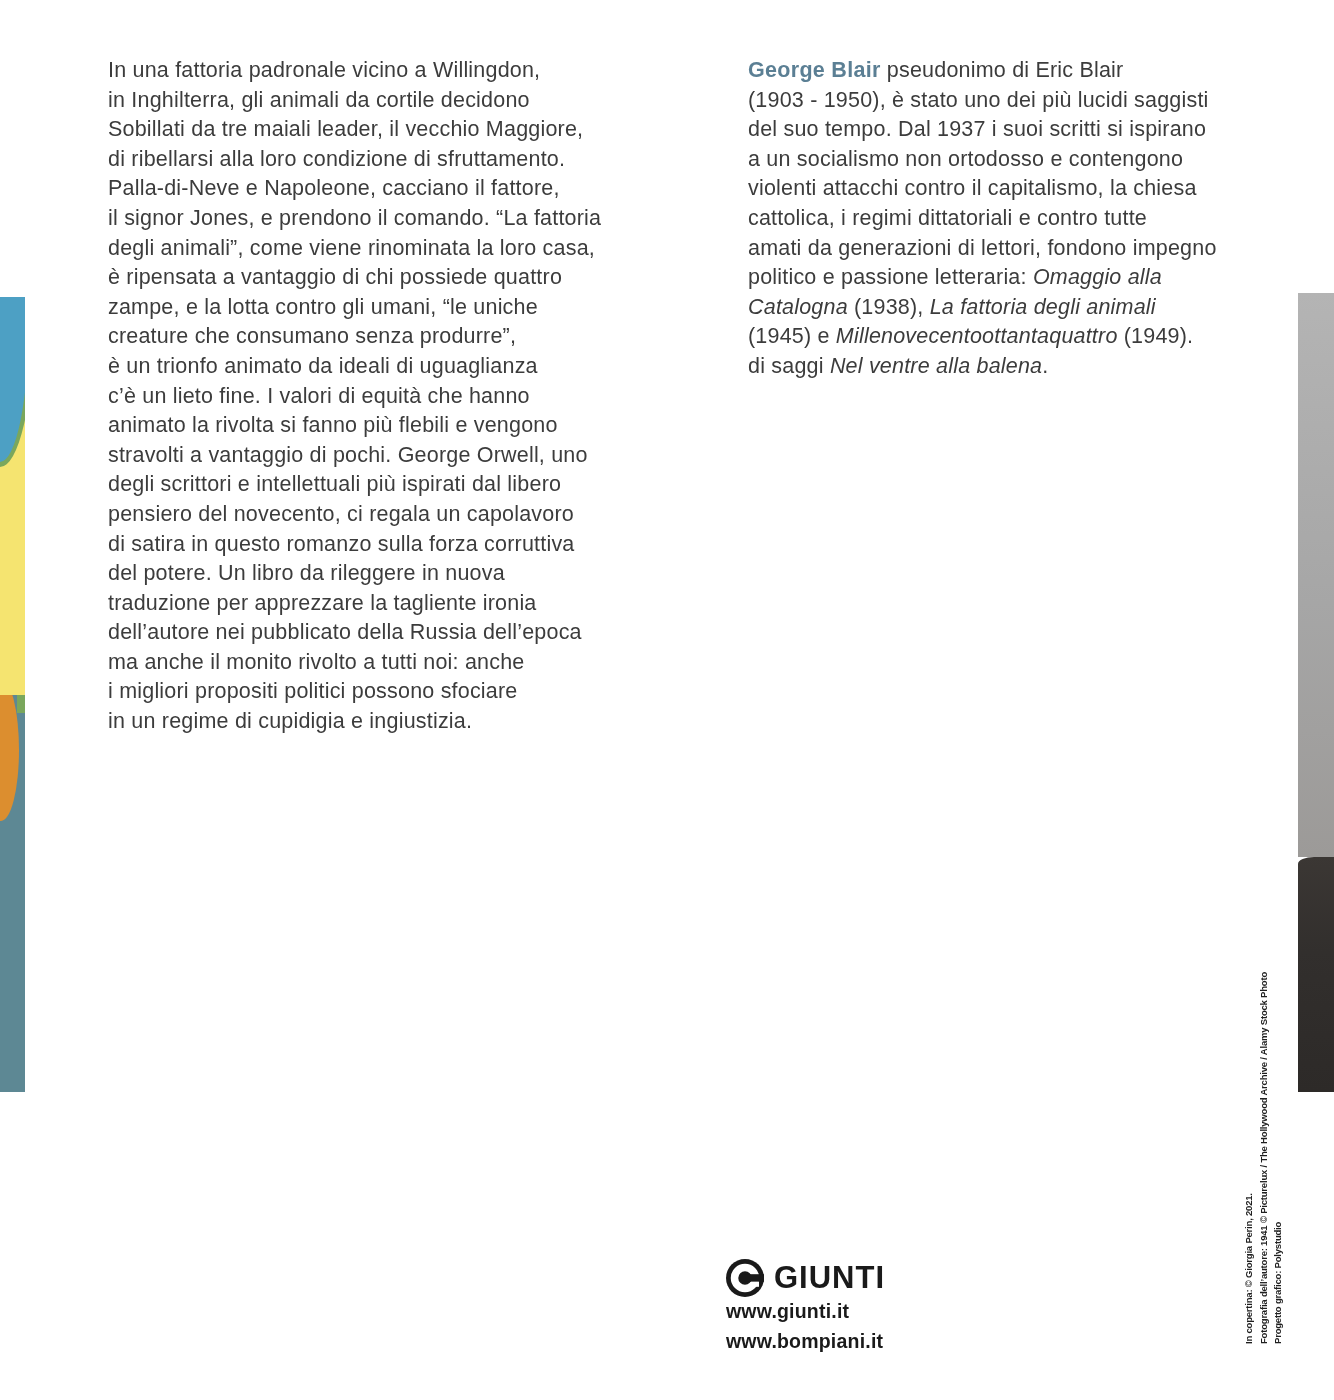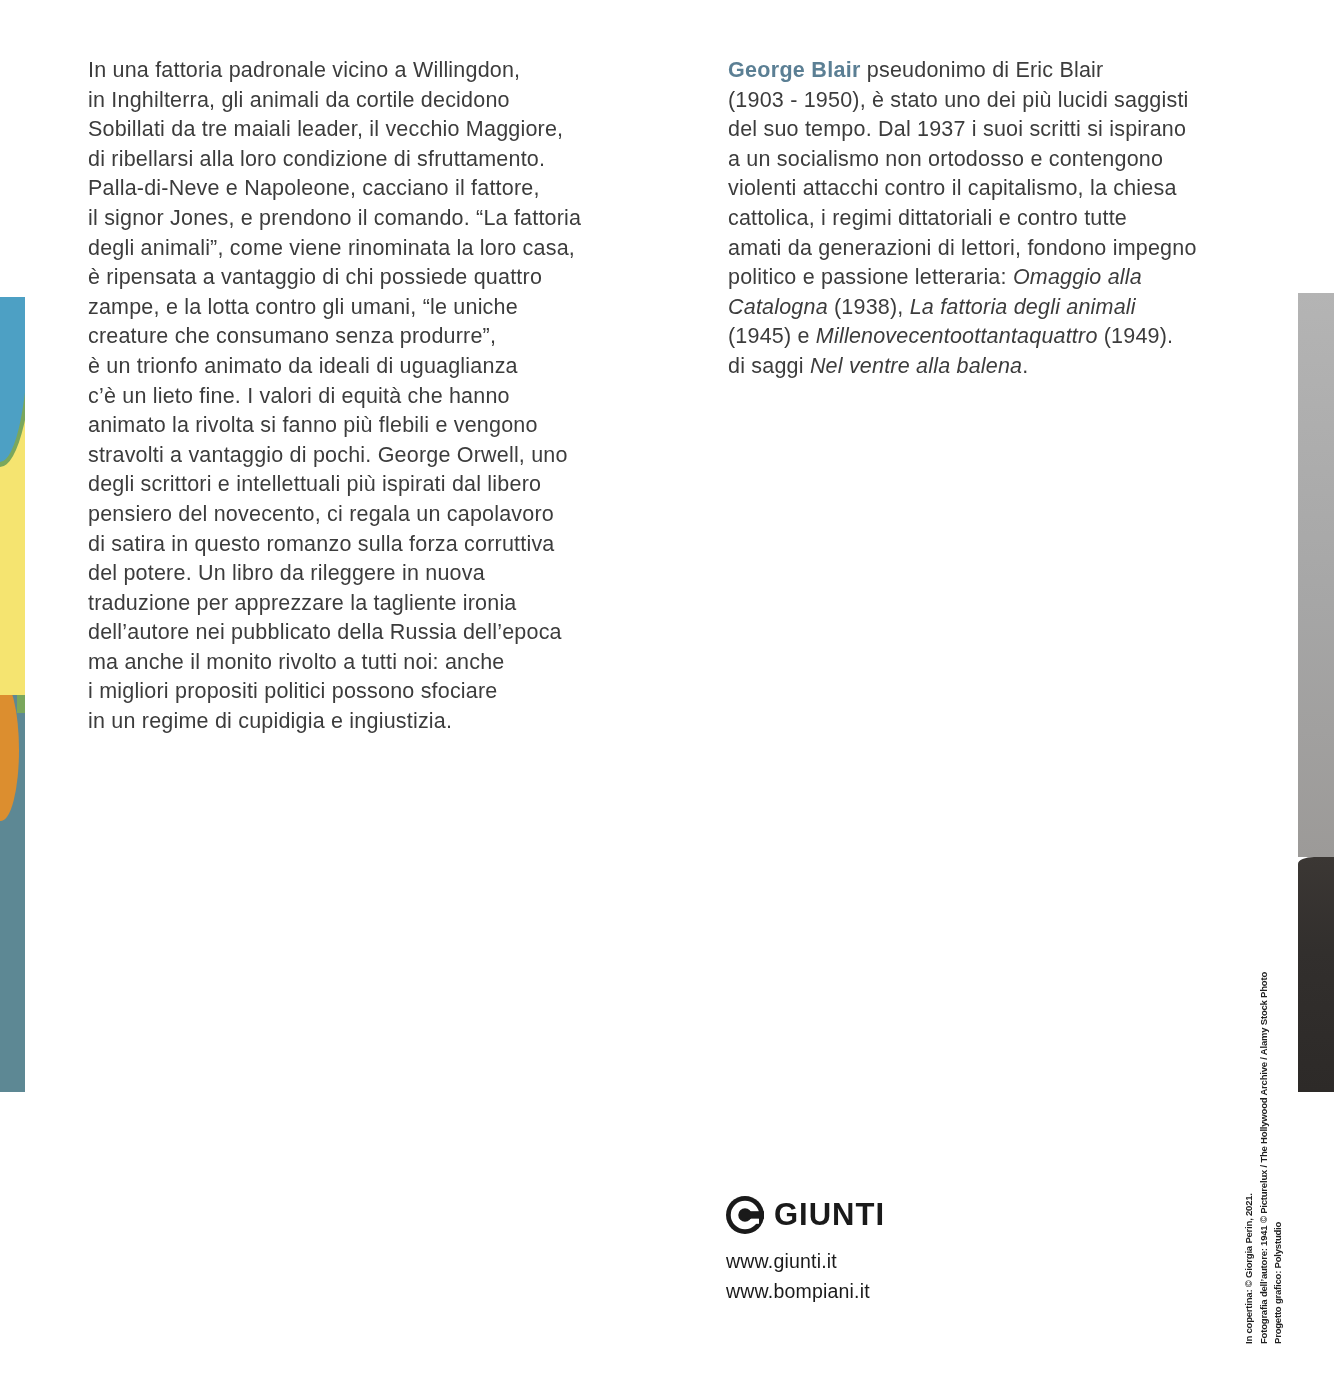--- a/index.html
+++ b/index.html
@@ -12,20 +12,21 @@
   }
 
   
   .col{
     position:absolute;
     top:56px;
     color:#3c3c3c;
     font-size:21.5px;
     line-height:29.6px;
     letter-spacing:0.2px;
+    margin-left:20px;
   }
   .col-left{left:88px;width:560px;}
   .col-right{left:728px;width:530px;}
   .tline{white-space:nowrap;}
   .seg-n{}
   .seg-i{font-style:italic;}
   .seg-author{
     font-weight:bold;
     color:#5b7f94;
     letter-spacing:0.3px;
@@ -51,27 +52,27 @@
     position:absolute;left:0;top:0;width:36px;height:564px;
     background:linear-gradient(180deg,#b4b4b4 0%,#a6a6a6 55%,#9c9a98 100%);
   }
   .sr-bottom{
     position:absolute;left:0;top:564px;width:36px;height:235px;
     background:linear-gradient(180deg,#3b3734 0%,#322f2d 40%,#2d2a28 100%);
     border-top-left-radius:16px 7px;
   }
 
   
-  .publisher{position:absolute;left:726px;top:1196px;}
+  .publisher{position:absolute;left:726px;top:1259px;}
   .logo-row{display:flex;align-items:center;gap:10px;}
   .logo-mark{width:38px;height:38px;display:block;}
   .logo-word{
     font-weight:bold;color:#1a1a1a;font-size:31px;letter-spacing:1px;
   }
-  .websites{margin-top:13px;color:#1a1a1a;font-weight:normal;
+  .websites{color:#1a1a1a;font-weight:bold;
     font-size:19.5px;line-height:29.5px;letter-spacing:0.2px;}
 
   
   .credits{
     position:absolute;left:1242px;top:1344px;
     width:402px;height:46px;
     transform:rotate(-90deg);transform-origin:0 0;
     font-weight:bold;color:#1f1f1f;
     font-size:9.5px;line-height:14.6px;letter-spacing:-0.2px;
   }

